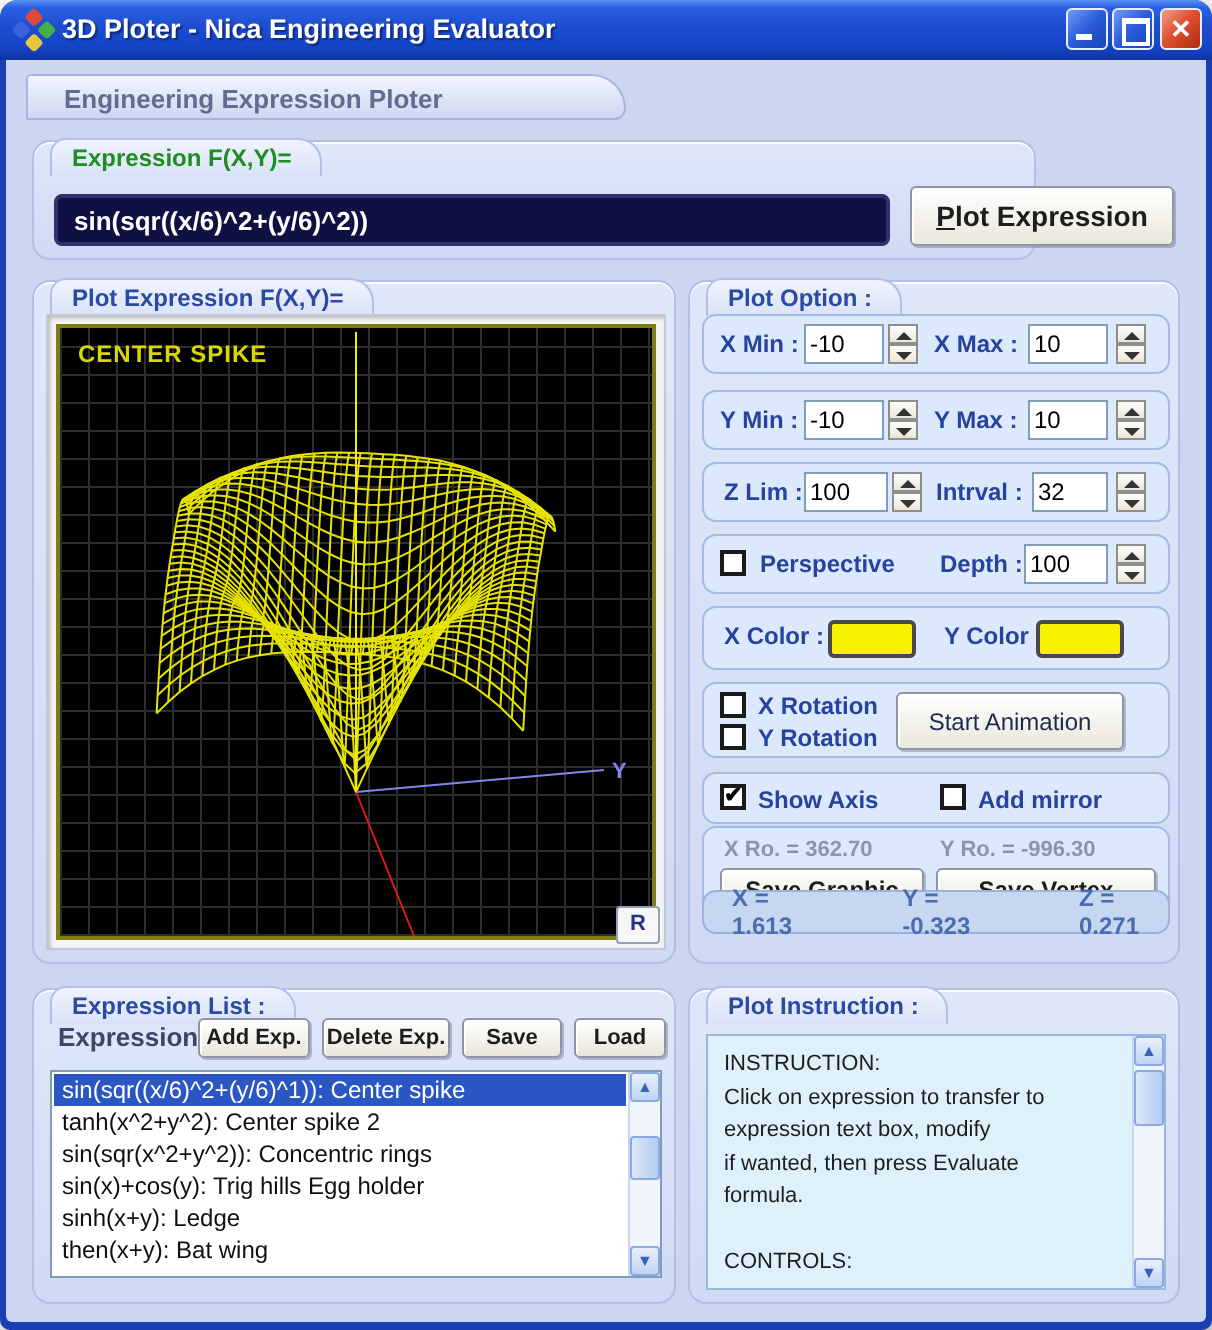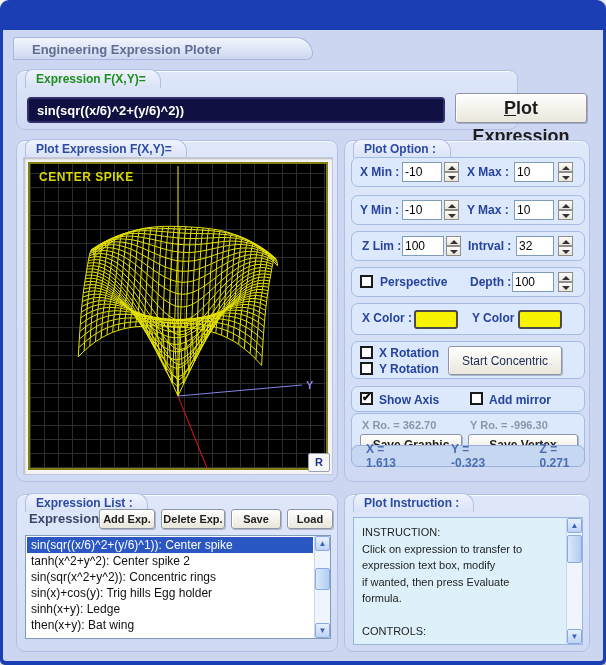--- a/index.html
+++ b/index.html
@@ -44,21 +44,21 @@
   .grp-label.green { color:#1e8e1e; }
   
   .expr-input { position:absolute; left:10px; top:26px; width:418px; height:26px;
     background:#101042; border:2px solid #30306a; border-radius:4px; color:#fff;
     font-size:13px; font-weight:bold; padding:0 8px; font-family:"Liberation Sans",sans-serif; }
   .xpbtn { background:linear-gradient(180deg,#ffffff,#f5f4ee 45%,#e9e6da);
     border:1px solid #8e95a6; border-radius:3px; color:#1d1d1d; font-weight:bold;
     box-shadow:inset 1px 1px 0 #fff, 1px 1px 0 rgba(90,90,120,.35); text-align:center;
     font-family:"Liberation Sans",sans-serif; }
   #plot-expression-btn { position:absolute; left:438px; top:22px; width:132px; height:30px;
-    font-size:18px; line-height:28px; }
+    font-size:14px; line-height:28px; }
   
   .plot-panel { position:absolute; left:6px; top:16px; width:310px; height:318px;
     background:#f4f4f4; border:1px solid #c0c8dc; box-shadow:inset 1px 1px 2px rgba(0,0,0,.25); }
   .plot-black { position:absolute; left:4px; top:4px; width:300px; height:308px;
     border:2px solid #7e7e14; background-color:#000;
     background-image:repeating-linear-gradient(0deg,#2d2d2d,#2d2d2d 1px,transparent 1px,transparent 14px),
                      repeating-linear-gradient(90deg,#2d2d2d,#2d2d2d 1px,transparent 1px,transparent 14px); }
   .plot-title { position:absolute; left:9px; top:6px; color:#d8d800; font-size:12px;
     font-weight:bold; letter-spacing:.5px; }
   #mesh-holder { position:absolute; left:0; top:0; width:296px; height:304px; }
@@ -109,20 +109,32 @@
   .instr-box { position:absolute; left:8px; top:22px; width:230px; height:128px;
     background:#def1fb; border:1px solid #9bb6da; overflow:hidden; }
   .instr-text { position:absolute; left:8px; top:6px; right:20px; font-size:11px;
     line-height:1.5; color:#1d1d1d; white-space:pre-line; }
   u { text-decoration:underline; }
 </style>
 </head>
 <body>
 
 <div id="window">
+  <div class="titlebar">
+    <span class="app-icon">
+        <i></i>
+        <i></i>
+        <i></i>
+        <i></i>
+      </span>
+    <span class="title-text">3D Ploter - Nica Engineering Evaluator</span>
+    <span class="wbtn min"></span>
+    <span class="wbtn max"></span>
+    <span class="wbtn close">✕</span>
+  </div>
 
   <div class="content">
     <div class="skin-tab">
       <span>Engineering Expression Ploter</span>
     </div>
 
     <div class="group" style="left:13px;top:40px;width:502px;height:60px;">
       <span class="grp-label green">Expression F(X,Y)=</span>
       <input class="expr-input" value="sin(sqr((x/6)^2+(y/6)^2))" style="">
       <button id="plot-expression-btn" class="xpbtn"><u>P</u>lot Expression</button>
@@ -276,21 +288,21 @@
         <span class="swatch" style="left: 62px; background-color: rgb(246, 242, 0);"></span>
         <span class="lbl" style="left:120px;">Y Color :</span>
         <span class="swatch" style="left: 166px; background-color: rgb(246, 242, 0);"></span>
       </div>
 
       <div class="opt-row" style="top:200px;height:38px;">
         <span class="cb" style="left:8px;top:4px;"></span>
         <span class="cb-lbl" style="left:27px;top:4px;">X Rotation</span>
         <span class="cb" style="left:8px;top:20px;"></span>
         <span class="cb-lbl" style="left:27px;top:20px;">Y Rotation</span>
-        <button class="xpbtn" style="position:absolute;left:96px;top:4px;width:114px;height:29px;font-weight:400;font-size:12px;color:#1d2a50;">Start Concentric</button>
+        <button class="xpbtn" style="position:absolute;left:96px;top:4px;width:114px;height:29px;font-weight:400;font-size:12px;color:#1d2a50;">Start Animation</button>
       </div>
 
       <div class="opt-row" style="top:245px;height:26px;">
         <span class="cb checked" style="left:8px;top:5px;"></span>
         <span class="cb-lbl" style="left:27px;top:6px;">Show Axis</span>
         <span class="cb" style="left:118px;top:5px;"></span>
         <span class="cb-lbl" style="left:137px;top:6px;">Add mirror</span>
       </div>
 
       <div class="opt-row" style="top:272px;height:45px;">

